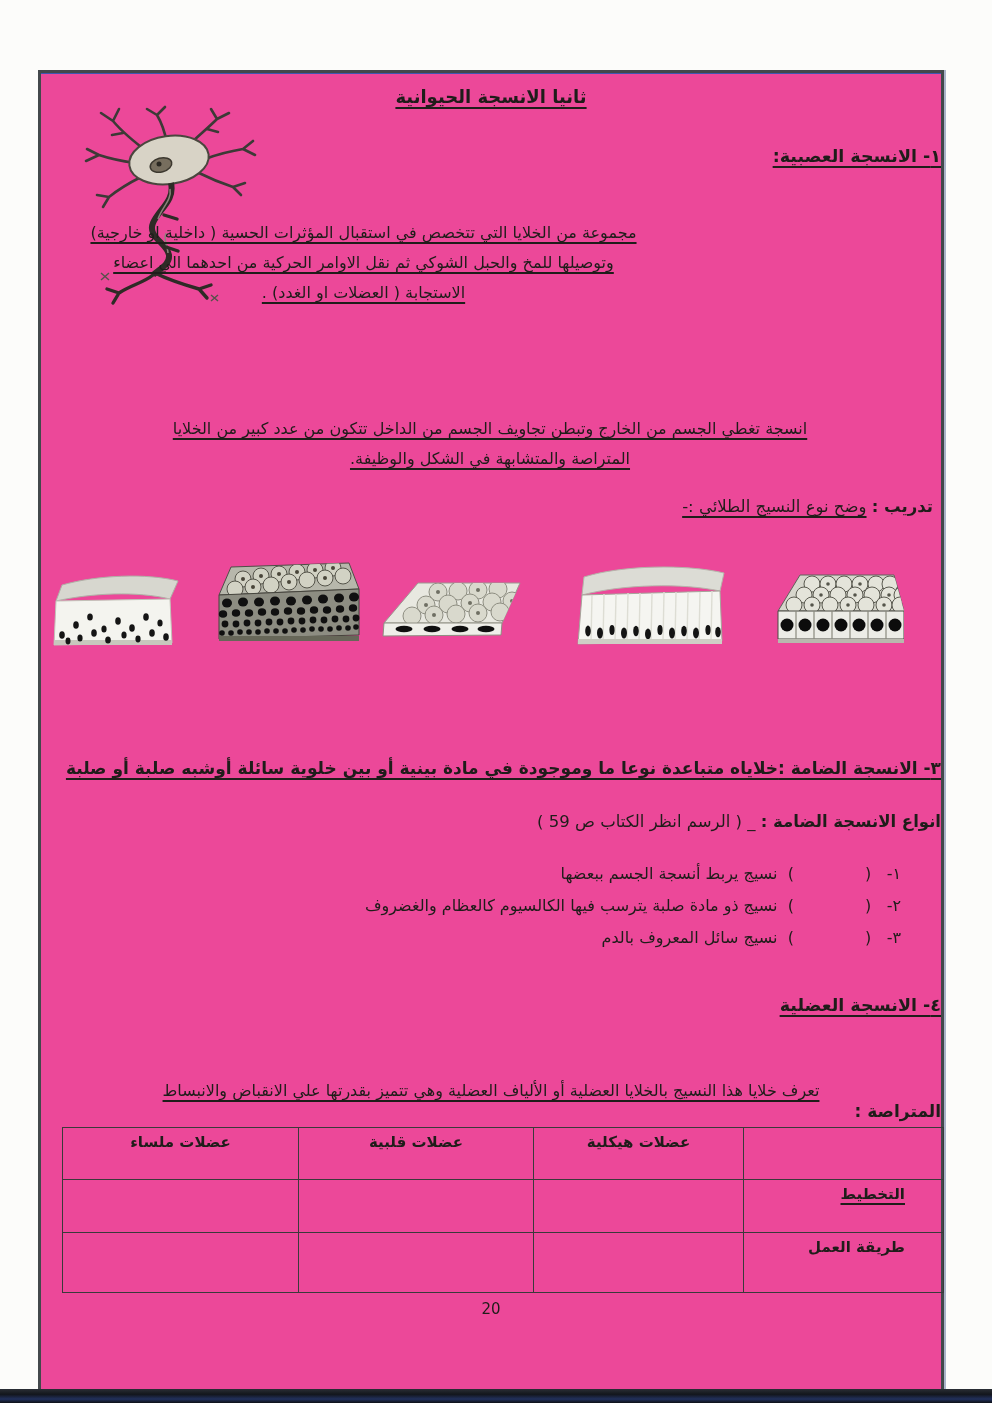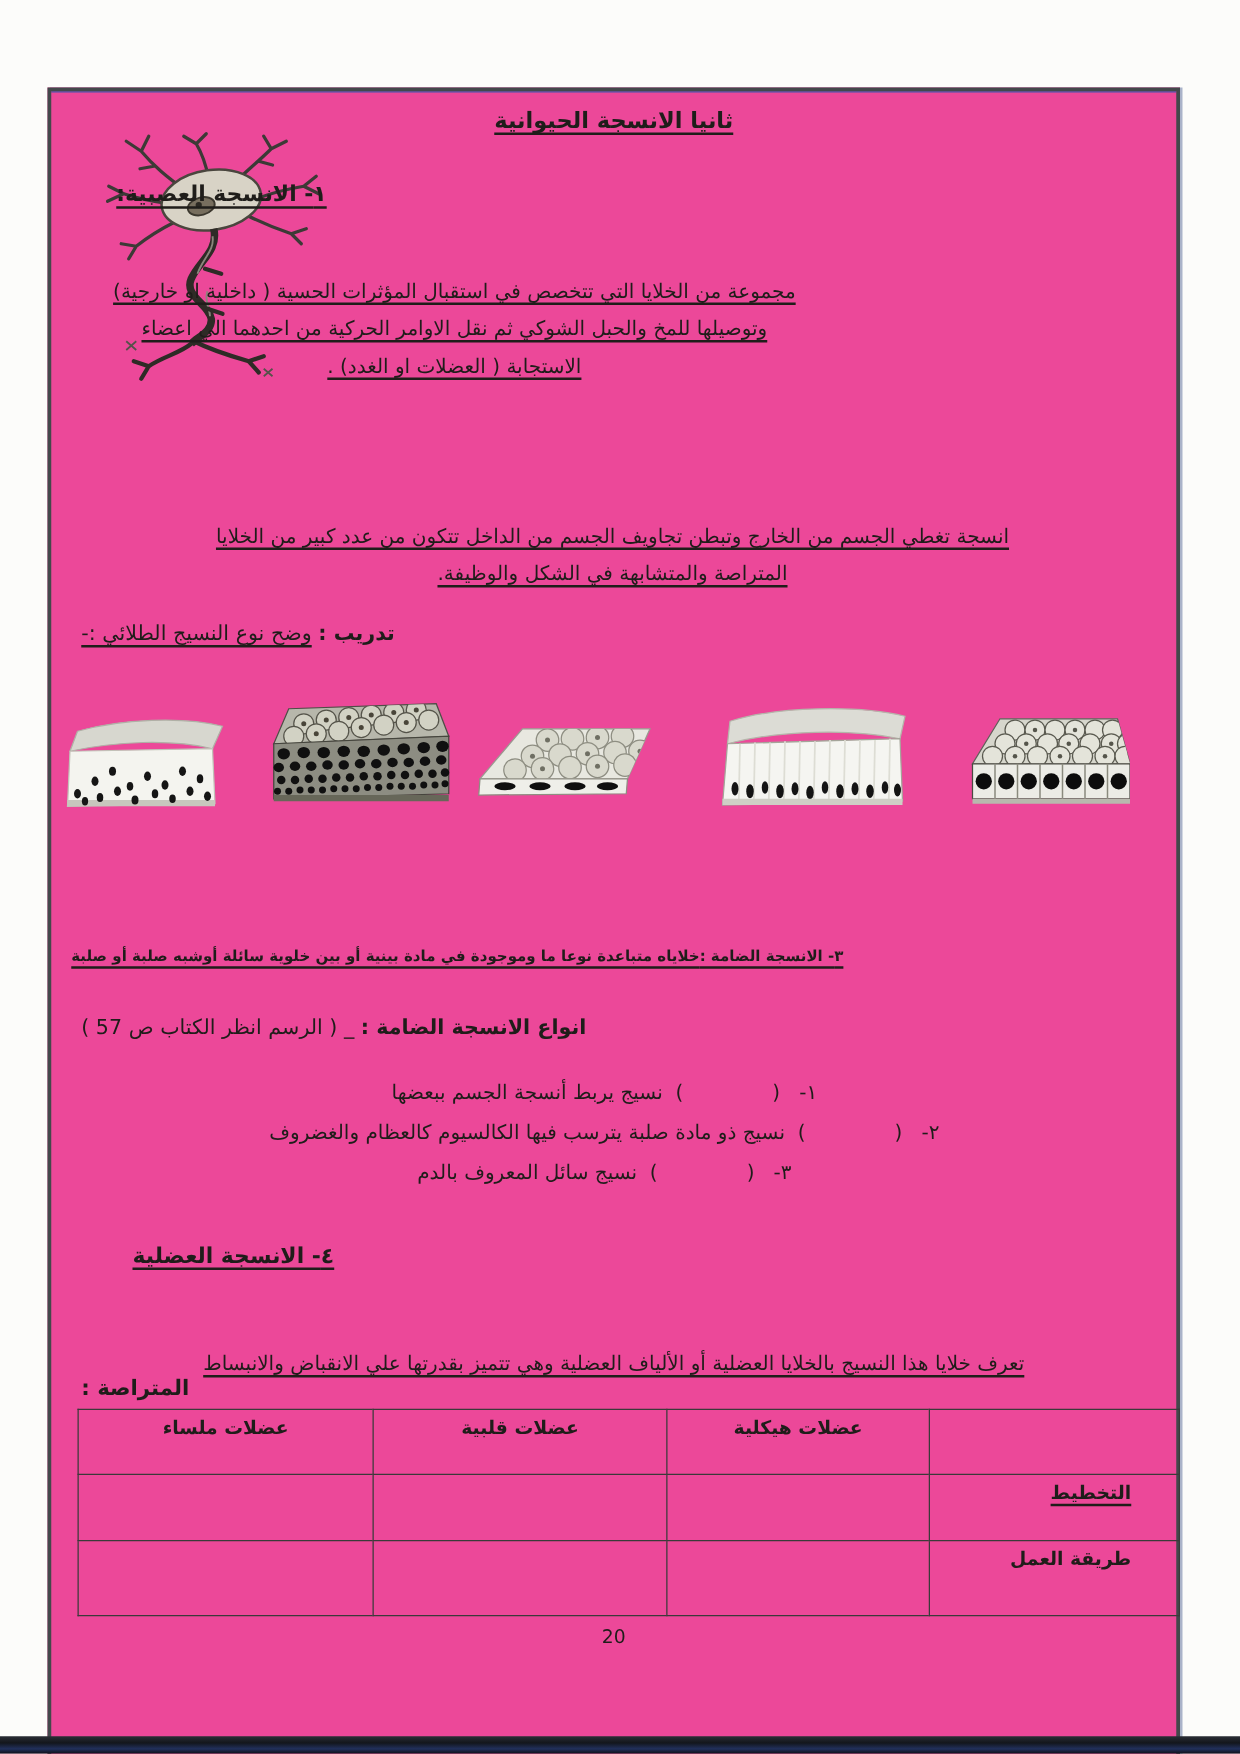--- a/index.html
+++ b/index.html
@@ -11,30 +11,30 @@
   }
   .frame {
     position:absolute; left:38px; top:70px; width:906px; height:1365px;
     border:3px solid #43484b; background:#ec4899;
     box-shadow: inset 0 1px 0 #3e57b0, 2px 0 0 #aab3c9;
   }
   .abs { position:absolute; }
   .u { text-decoration:underline; text-underline-offset:4px; text-decoration-thickness:1.5px; }
   .b { font-weight:700; }
   .center { left:0; right:0; text-align:center; }
-  .rline { left:16px; right:0; text-align:left; white-space:nowrap; }
+  .rline { left:4px; right:0; text-align:right; white-space:nowrap; }
   .doc-title { top:13px; font-size:18px; }
   .h-sec { font-size:17.5px; }
   .para { font-size:16px; line-height:30px; text-align:center;margin-top:28px; }
   .para div { text-decoration:underline; text-underline-offset:4px; text-decoration-thickness:1.5px; }
   .exercise { top:424px; padding-left:8px; padding-right:8px; font-size:16.5px; }
   .tissue-row { top:470px; left:0; right:0; height:115px; }
-  .sec3-line { top:685px; padding-left:0; font-size:12px; }
+  .sec3-line { top:685px; padding-left:0; font-size:17px; }
   .types-line { top:739px; padding-left:8px; font-size:16.5px; }
-  .item-line { right:0; left:0; text-align:center; padding-left:40px; padding-right:55px;
+  .item-line { right:0; left:0; text-align:right; padding-left:40px; padding-right:40px;
                font-size:16px; white-space:nowrap; }
   .blank { letter-spacing:5px; direction:ltr; unicode-bidi:isolate; }
   .muscle-table {
     position:absolute; top:1054px; left:21px; width:881px;
     border-collapse:collapse; table-layout:fixed; direction:rtl;
   }
   .muscle-table td { border:1.6px solid #3a3a3a; vertical-align:top; padding:5px 8px; font-size:15px; }
   .muscle-table td.hdr { font-weight:700; text-align:center; }
   .muscle-table td.rowlbl { font-weight:700; text-align:right; padding-right:38px; }
   .pagenum { top:1227px; font-size:15px; }
@@ -357,21 +357,21 @@
       </svg>
     </div>
   </div>
 
   <div class="abs rline sec3-line u">
     <span class="b">٣- الانسجة الضامة :</span><span class="b">خلاياه متباعدة نوعا ما وموجودة في مادة بينية أو بين خلوية سائلة أوشبه صلبة أو صلبة</span>
   </div>
 
   <div class="abs rline types-line">
     <span class="b">انواع الانسجة الضامة :</span>
-    <span>_ ( الرسم انظر الكتاب ص 57 )</span>
+    <span>_ ( الرسم انظر الكتاب ص 59 )</span>
   </div>
 
   <div class="abs item-line" style="top:791px;">
     <span>١-</span>&nbsp;&nbsp;
     <span class="blank">(&nbsp;&nbsp;&nbsp;&nbsp;&nbsp;&nbsp;&nbsp;&nbsp;&nbsp;&nbsp;&nbsp;&nbsp;&nbsp;&nbsp;)</span>&nbsp;
     <span>نسيج يربط أنسجة الجسم ببعضها</span>
   </div>
   <div class="abs item-line" style="top:823px;">
     <span>٢-</span>&nbsp;&nbsp;
     <span class="blank">(&nbsp;&nbsp;&nbsp;&nbsp;&nbsp;&nbsp;&nbsp;&nbsp;&nbsp;&nbsp;&nbsp;&nbsp;&nbsp;&nbsp;)</span>&nbsp;

